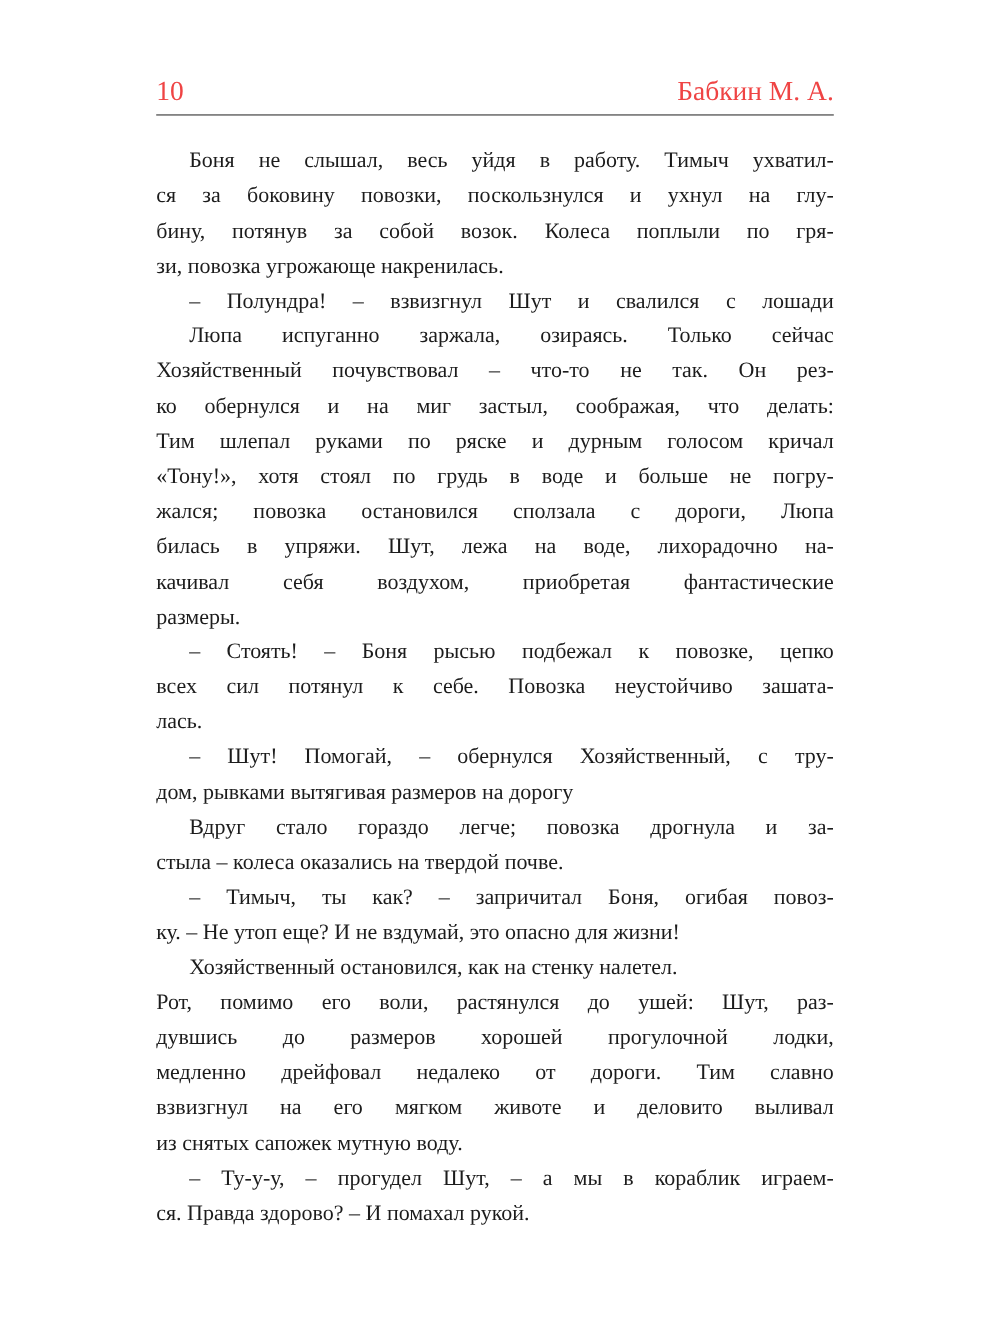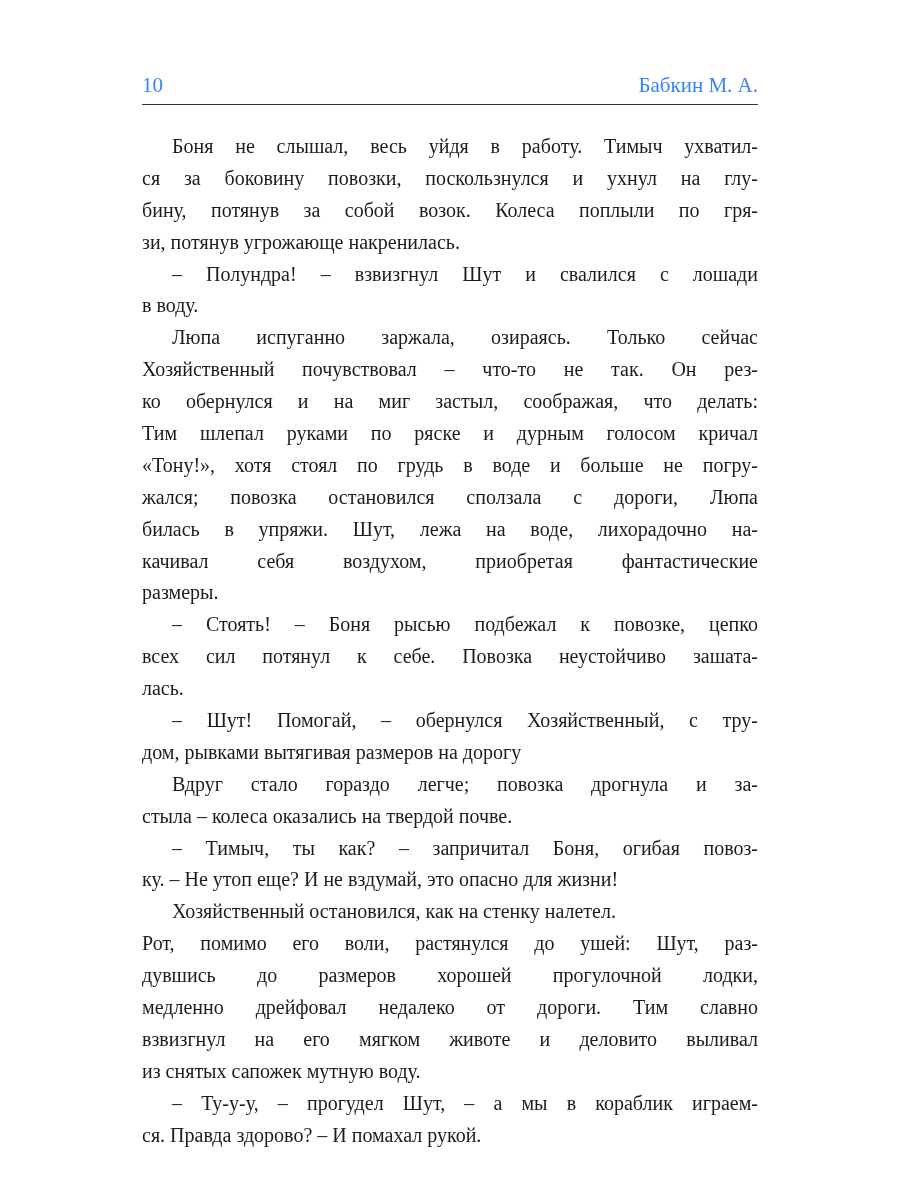--- a/index.html
+++ b/index.html
@@ -17,25 +17,25 @@
     }
     .page {
       position: absolute;
       left: 142px;
       top: 66px;
       width: 616px;
     }
     .running-head {
       display: flex;
       justify-content: space-between;
-      align-items: flex-end;
-      font-size: 21px;
+      align-items: center;
+      font-size: 25px;
       line-height: 34px;
       height: 36px;
-      color: #3b82f6;
+      color: #ef4444;
     }
     .running-head .folio {
       letter-spacing: 0px;
     }
     .rule {
       height: 0;
       border-top: 1.4px solid #333;
       margin-top: 2px;
       margin-bottom: 26px;
     }
@@ -64,23 +64,22 @@
 <div class="page">
   <div class="running-head">
     <span class="folio">10</span>
     <span class="author">Бабкин М. А.</span>
   </div>
   <div class="rule"></div>
   <div class="text" id="body-text">
       <span class="line indent">Боня не слышал, весь уйдя в работу. Тимыч ухватил-</span>
       <span class="line">ся за боковину повозки, поскользнулся и ухнул на глу-</span>
       <span class="line">бину, потянув за собой возок. Колеса поплыли по гря-</span>
-      <span class="line last">зи, потянув угрожающе накренилась.</span>
+      <span class="line last">зи, повозка угрожающе накренилась.</span>
       <span class="line indent">– Полундра! – взвизгнул Шут и свалился с лошади</span>
-      <span class="line last">в воду.</span>
       <span class="line indent">Люпа испуганно заржала, озираясь. Только сейчас</span>
       <span class="line">Хозяйственный почувствовал – что-то не так. Он рез-</span>
       <span class="line">ко обернулся и на миг застыл, соображая, что делать:</span>
       <span class="line">Тим шлепал руками по ряске и дурным голосом кричал</span>
       <span class="line">«Тону!», хотя стоял по грудь в воде и больше не погру-</span>
       <span class="line">жался; повозка остановился сползала с дороги, Люпа</span>
       <span class="line">билась в упряжи. Шут, лежа на воде, лихорадочно на-</span>
       <span class="line">качивал себя воздухом, приобретая фантастические</span>
       <span class="line last">размеры.</span>
       <span class="line indent">– Стоять! – Боня рысью подбежал к повозке, цепко</span>

